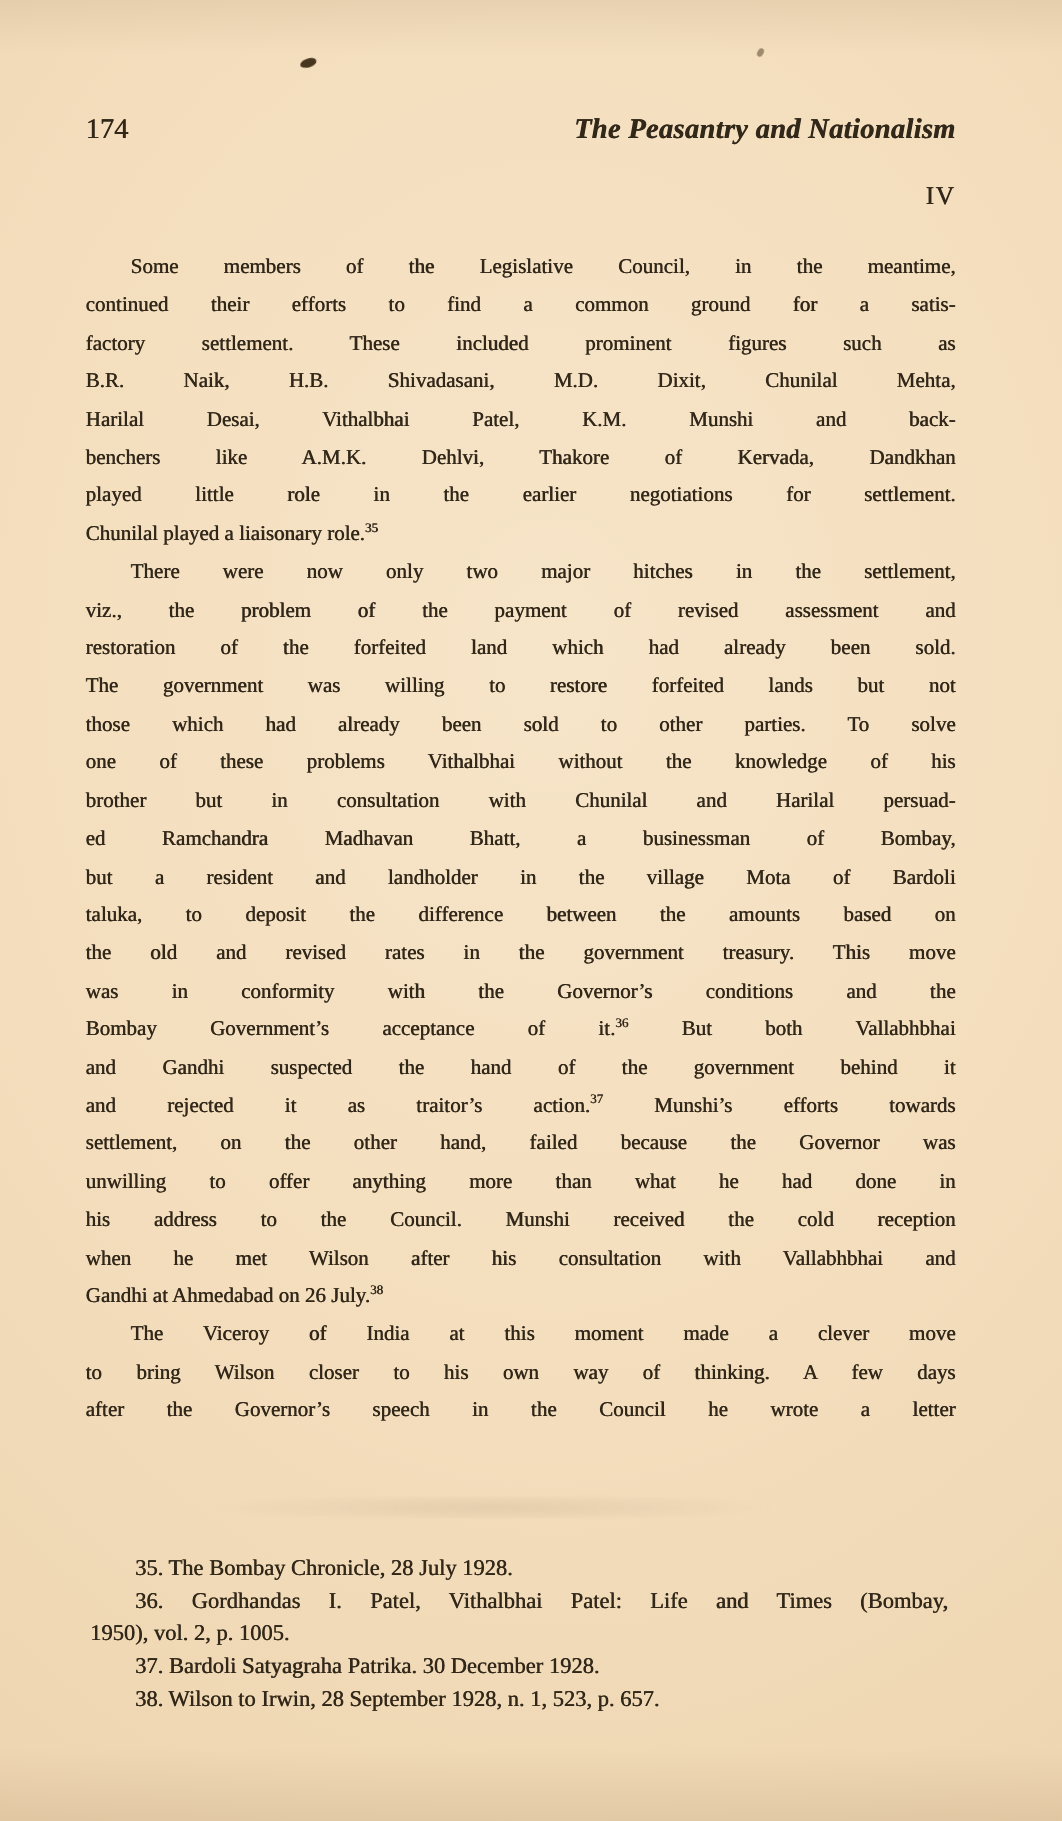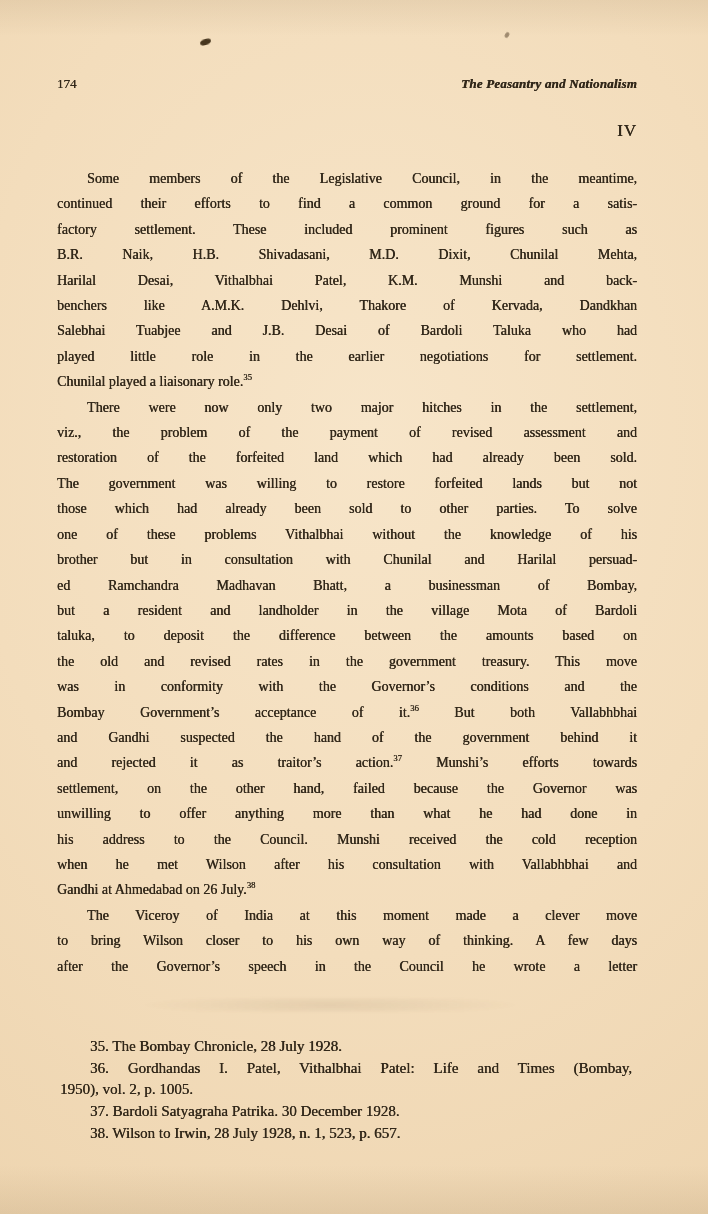--- a/index.html
+++ b/index.html
@@ -12,21 +12,21 @@
       linear-gradient(180deg, rgba(125,95,55,0.10) 0%, rgba(0,0,0,0) 3%, rgba(0,0,0,0) 96%, rgba(125,95,55,0.12) 100%),
       radial-gradient(125% 95% at 52% 36%, #f7e5c9 0%, #f3ddbc 45%, #eed5b0 80%, #e6c9a0 100%);
   }
   .page { position: absolute; inset: 0; }
   .txt {
     text-shadow: 0.35px 0 0 currentColor;
   }
   .header-row {
     position: absolute; left: 57px; top: 76px; width: 580px;
     display: flex; justify-content: space-between; align-items: baseline;
-    font-size: 13px;
+    font-size: 19px;
   }
   .running-title { font-style: italic; font-weight: bold; letter-spacing: 0.2px; }
   .section-heading {
     position: absolute; left: 57px; top: 121px; width: 580px;
     text-align: right; font-size: 17px; letter-spacing: 1px;
   }
   .body-text {
     position: absolute; left: 57px; top: 166px; width: 580px;
     font-size: 14px; line-height: 25.4px;
   }
@@ -72,21 +72,20 @@
   <div class="section-heading txt">IV</div>
 
   <div class="body-text txt">
       <div>
         <div class="tl just ind"><span>Some members of the Legislative Council, in the meantime,</span></div>
         <div class="tl just"><span>continued their efforts to find a common ground for a satis-</span></div>
         <div class="tl just"><span>factory settlement. These included prominent figures such as</span></div>
         <div class="tl just"><span>B.R. Naik, H.B. Shivadasani, M.D. Dixit, Chunilal Mehta,</span></div>
         <div class="tl just"><span>Harilal Desai, Vithalbhai Patel, K.M. Munshi and back-</span></div>
         <div class="tl just"><span>benchers like A.M.K. Dehlvi, Thakore of Kervada, Dandkhan</span></div>
-        <div class="tl just"><span>Salebhai Tuabjee and J.B. Desai of Bardoli Taluka who had</span></div>
         <div class="tl just"><span>played little role in the earlier negotiations for settlement.</span></div>
         <div class="tl left"><span>Chunilal played a liaisonary role.</span><span class="sup">35</span></div>
       </div>
       <div>
         <div class="tl just ind"><span>There were now only two major hitches in the settlement,</span></div>
         <div class="tl just"><span>viz., the problem of the payment of revised assessment and</span></div>
         <div class="tl just"><span>restoration of the forfeited land which had already been sold.</span></div>
         <div class="tl just"><span>The government was willing to restore forfeited lands but not</span></div>
         <div class="tl just"><span>those which had already been sold to other parties. To solve</span></div>
         <div class="tl just"><span>one of these problems Vithalbhai without the knowledge of his</span></div>
@@ -117,16 +116,16 @@
         <div class="tl left ind"><span>35. </span><span class="it">The Bombay Chronicle</span><span>, 28 July 1928.</span></div>
       </div>
       <div>
         <div class="tl just ind"><span>36. Gordhandas I. Patel, </span><span class="it">Vithalbhai Patel: Life and Times</span><span> (Bombay,</span></div>
         <div class="tl left"><span>1950), vol. 2, p. 1005.</span></div>
       </div>
       <div>
         <div class="tl left ind"><span>37. </span><span class="it">Bardoli Satyagraha Patrika</span><span>. 30 December 1928.</span></div>
       </div>
       <div>
-        <div class="tl left ind"><span>38. Wilson to Irwin, 28 July 1928, n. 1, 523, p. 657.</span></div>
+        <div class="tl left ind"><span>38. Wilson to Irwin, 28 September 1928, n. 1, 523, p. 657.</span></div>
       </div>
     </div>
 </div>
 
 </body></html>

